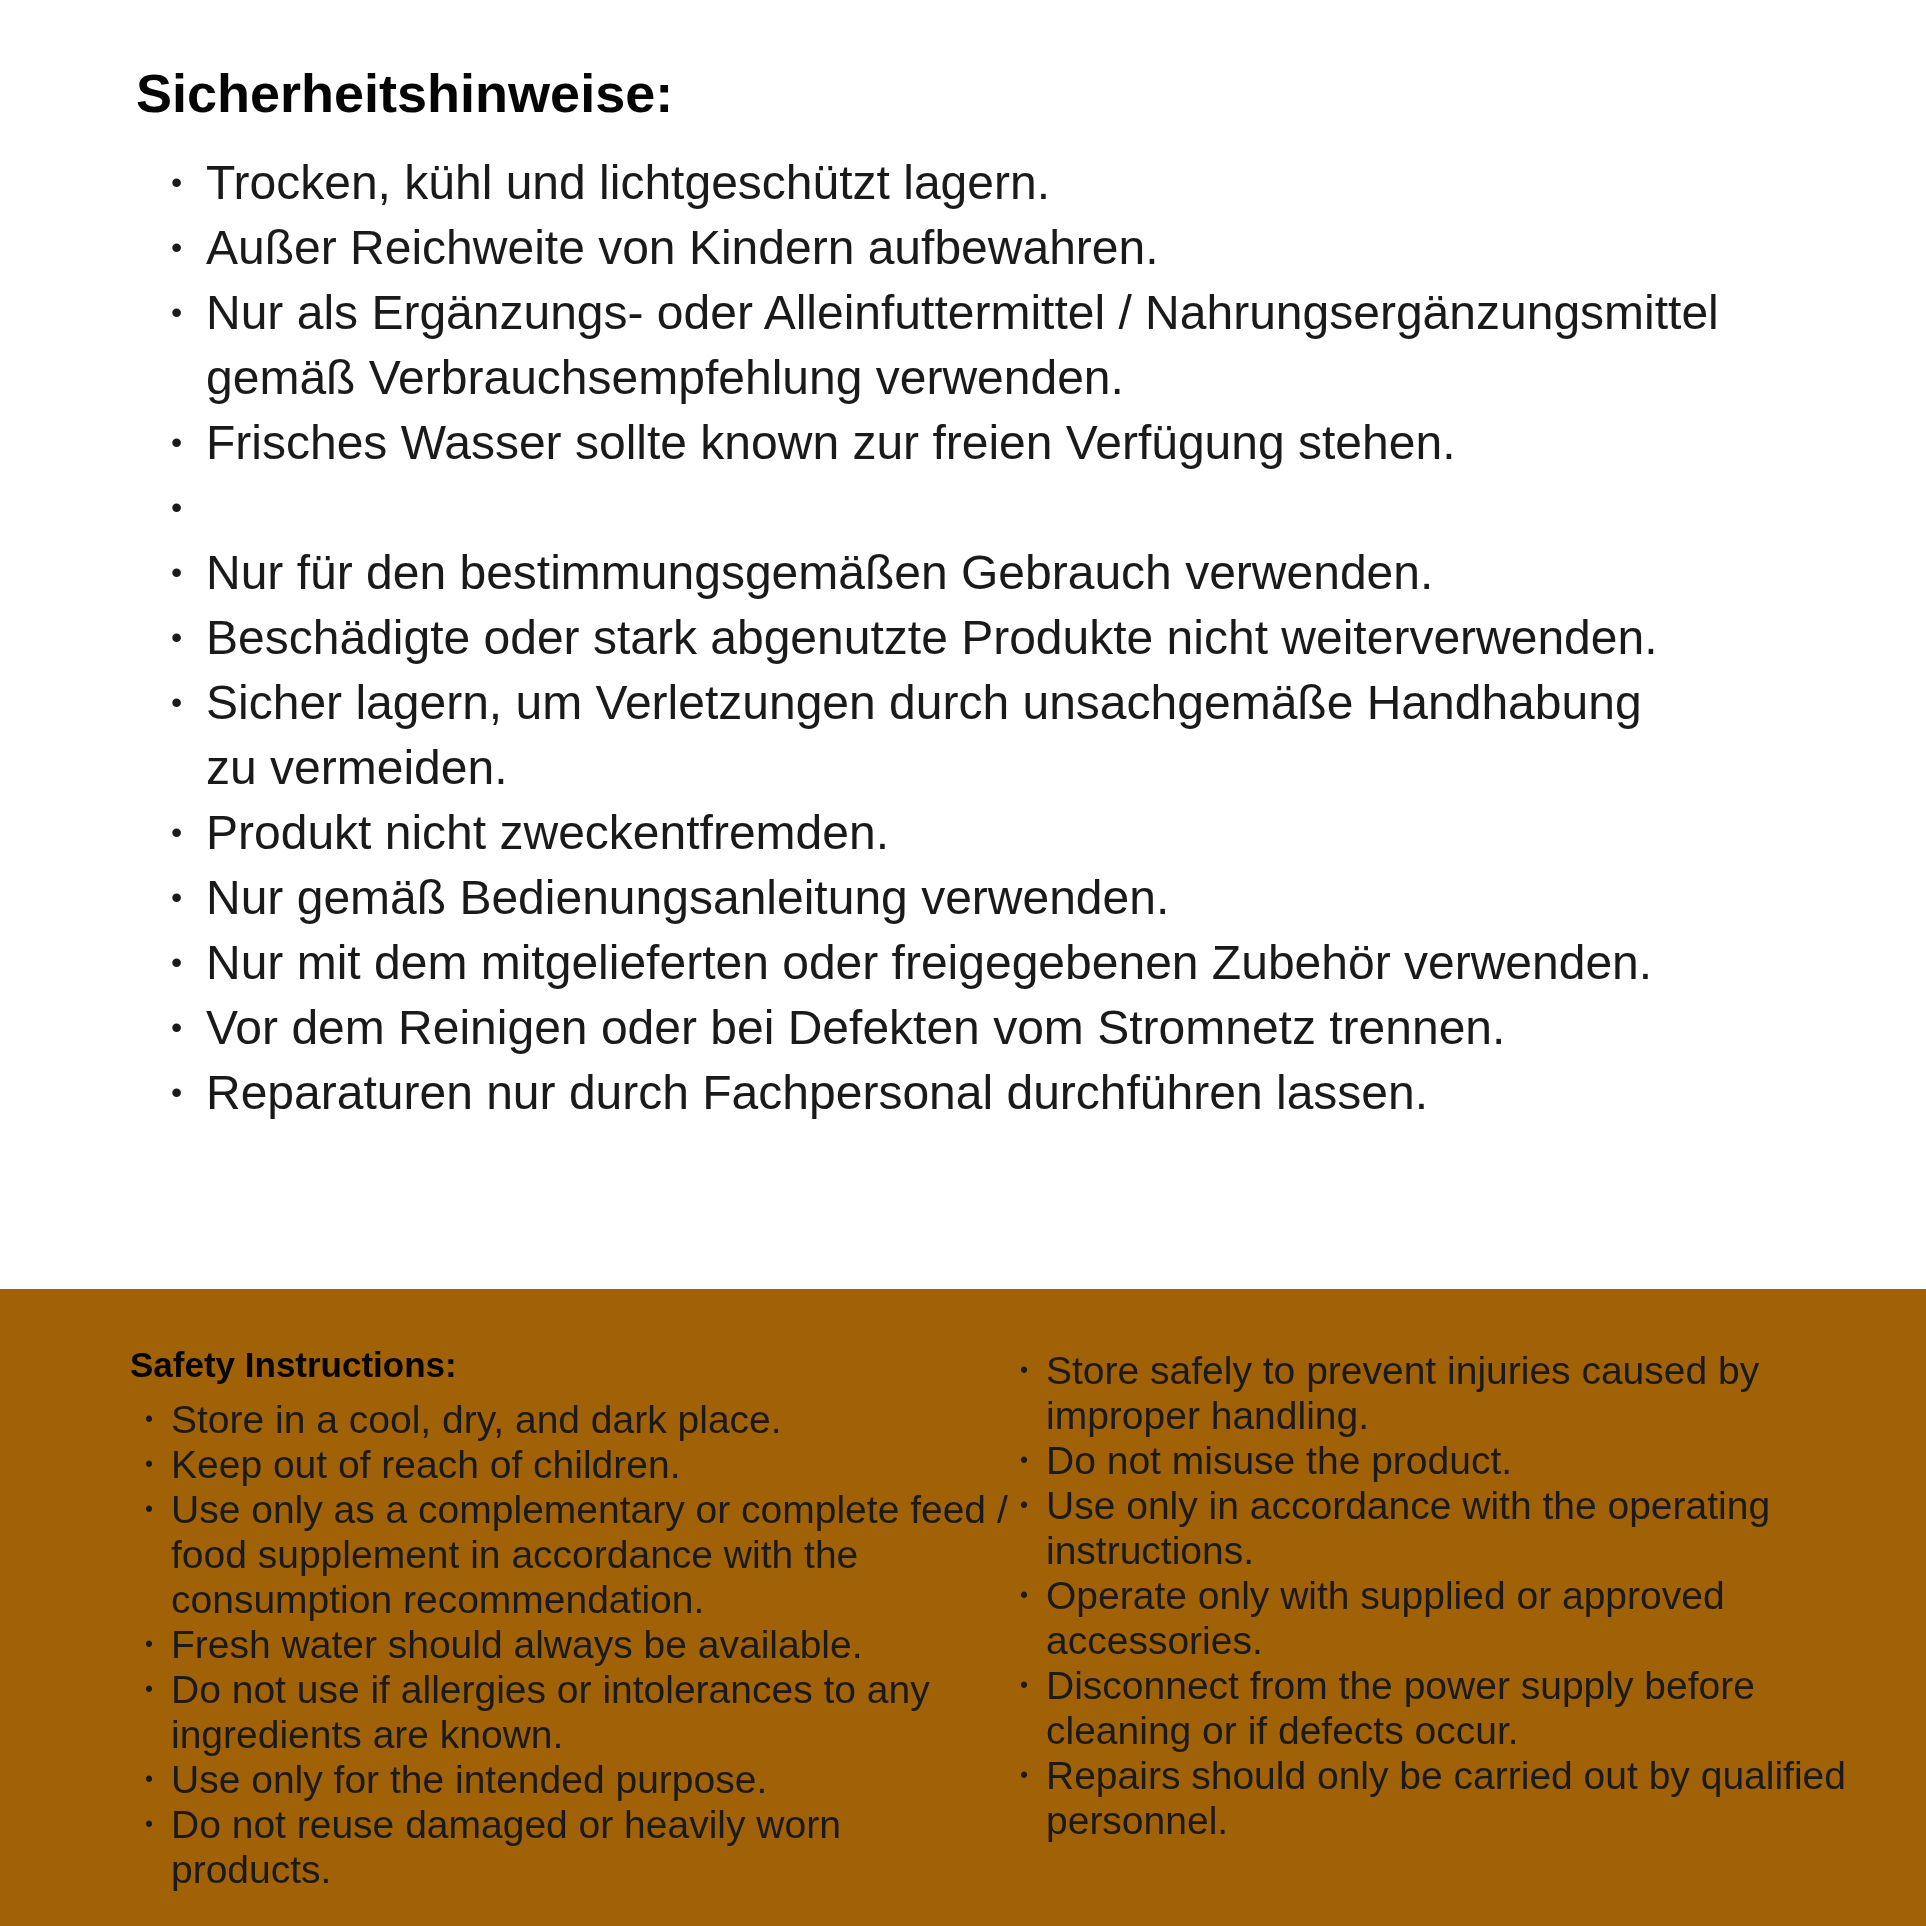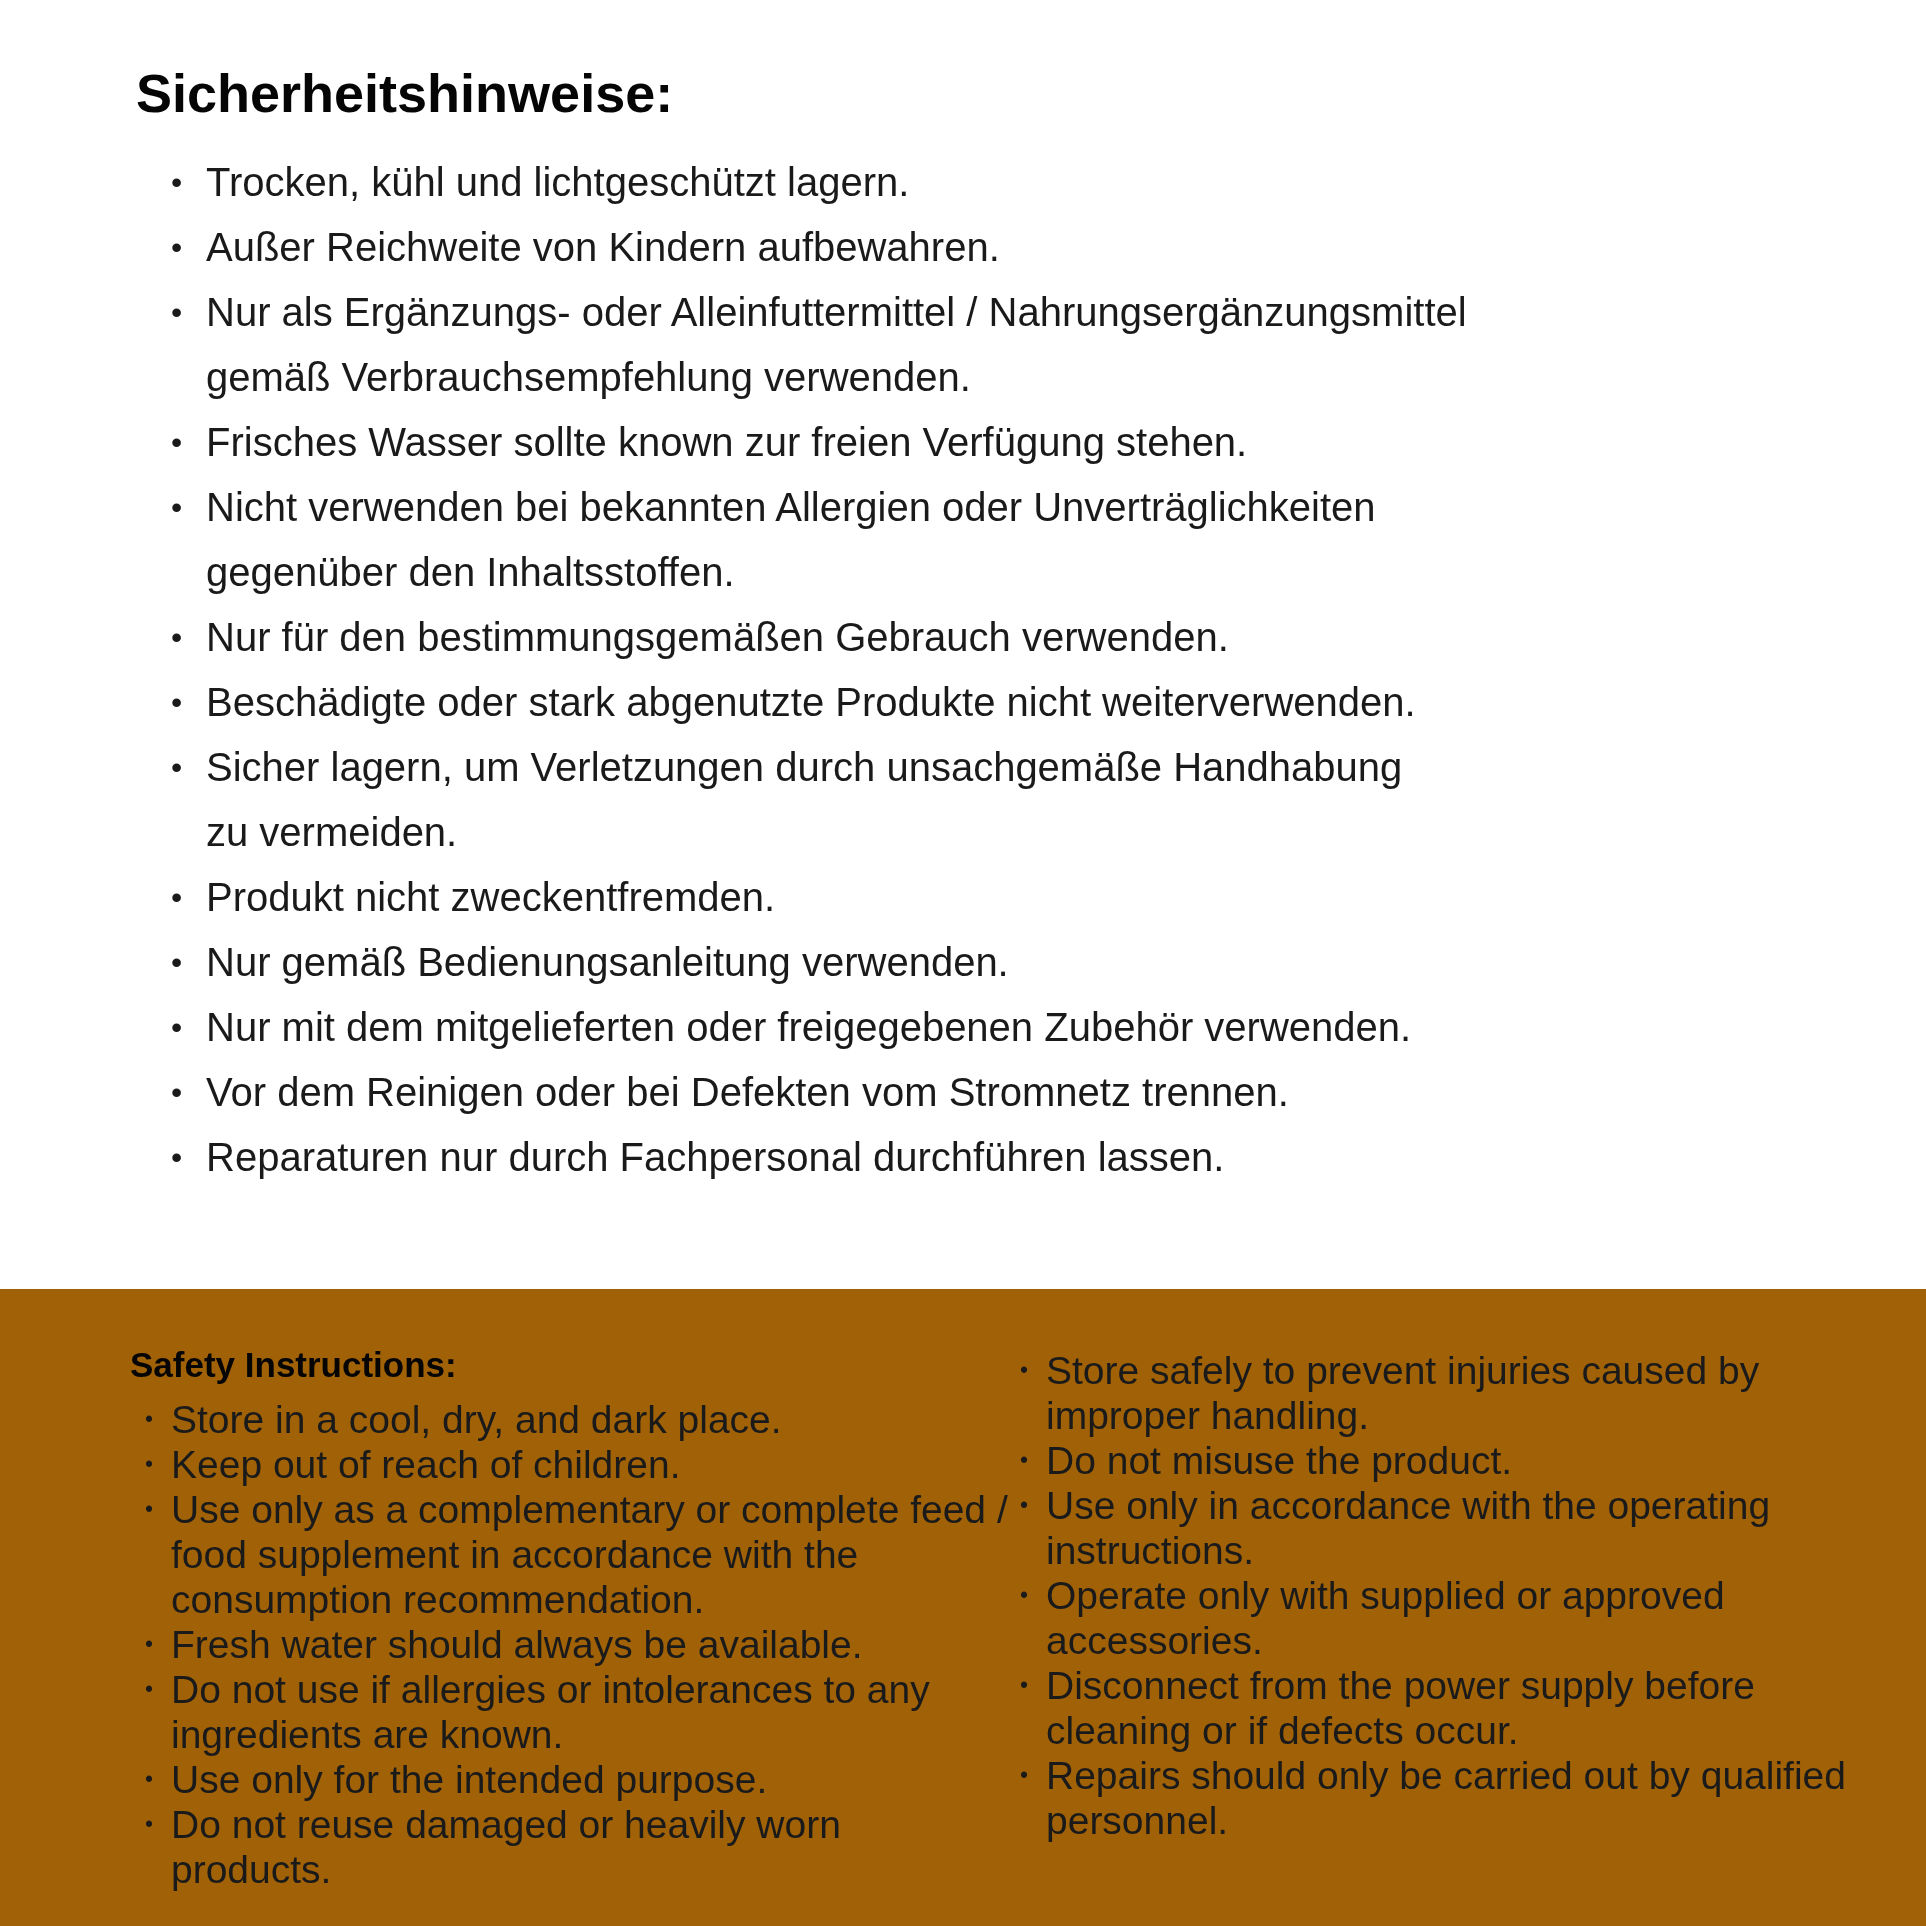--- a/index.html
+++ b/index.html
@@ -48,21 +48,21 @@
   .li .li-text {
     white-space: pre-line;
   }
   .de-list .bullet {
     flex: 0 0 35px;
     font-size: 32px;
     line-height: 65px;
     color: #1a1a1a;
   }
   .de-list .li-text {
-    font-size: 40px;
+    font-size: 48px;
     line-height: 65px;
     color: #1a1a1a;
   }
 
   
   .section-en {
     position: absolute;
     left: 0; top: 1289px;
     width: 1926px; height: 638px;
     background: #a16207;
@@ -126,22 +126,20 @@
 gemäß Verbrauchsempfehlung verwenden.</span>
         </div>
 
         <div class="li">
           <span class="bullet">•</span>
           <span class="li-text">Frisches Wasser sollte known zur freien Verfügung stehen.</span>
         </div>
 
         <div class="li">
           <span class="bullet">•</span>
-          <span class="li-text">Nicht verwenden bei bekannten Allergien oder Unverträglichkeiten
-gegenüber den Inhaltsstoffen.</span>
         </div>
 
         <div class="li">
           <span class="bullet">•</span>
           <span class="li-text">Nur für den bestimmungsgemäßen Gebrauch verwenden.</span>
         </div>
 
         <div class="li">
           <span class="bullet">•</span>
           <span class="li-text">Beschädigte oder stark abgenutzte Produkte nicht weiterverwenden.</span>

